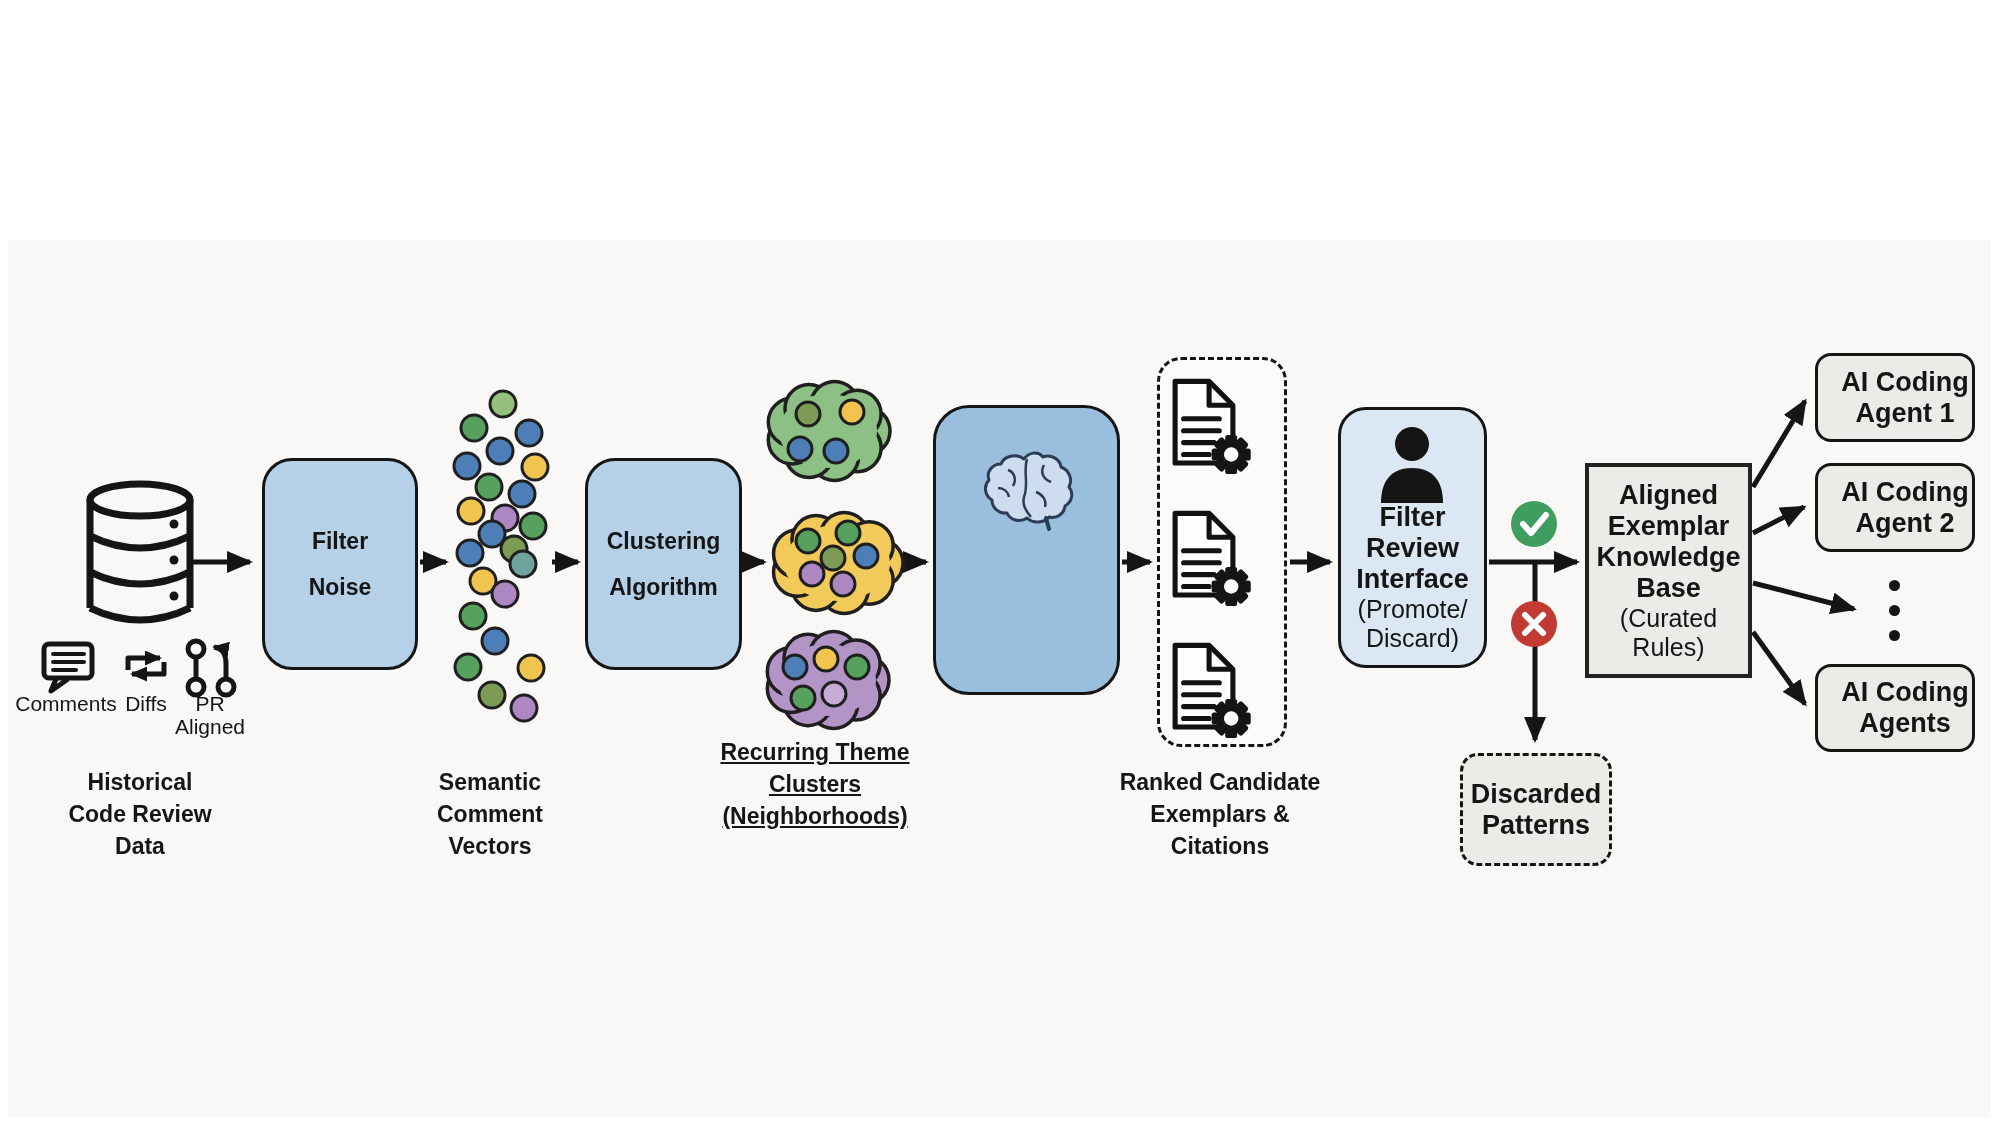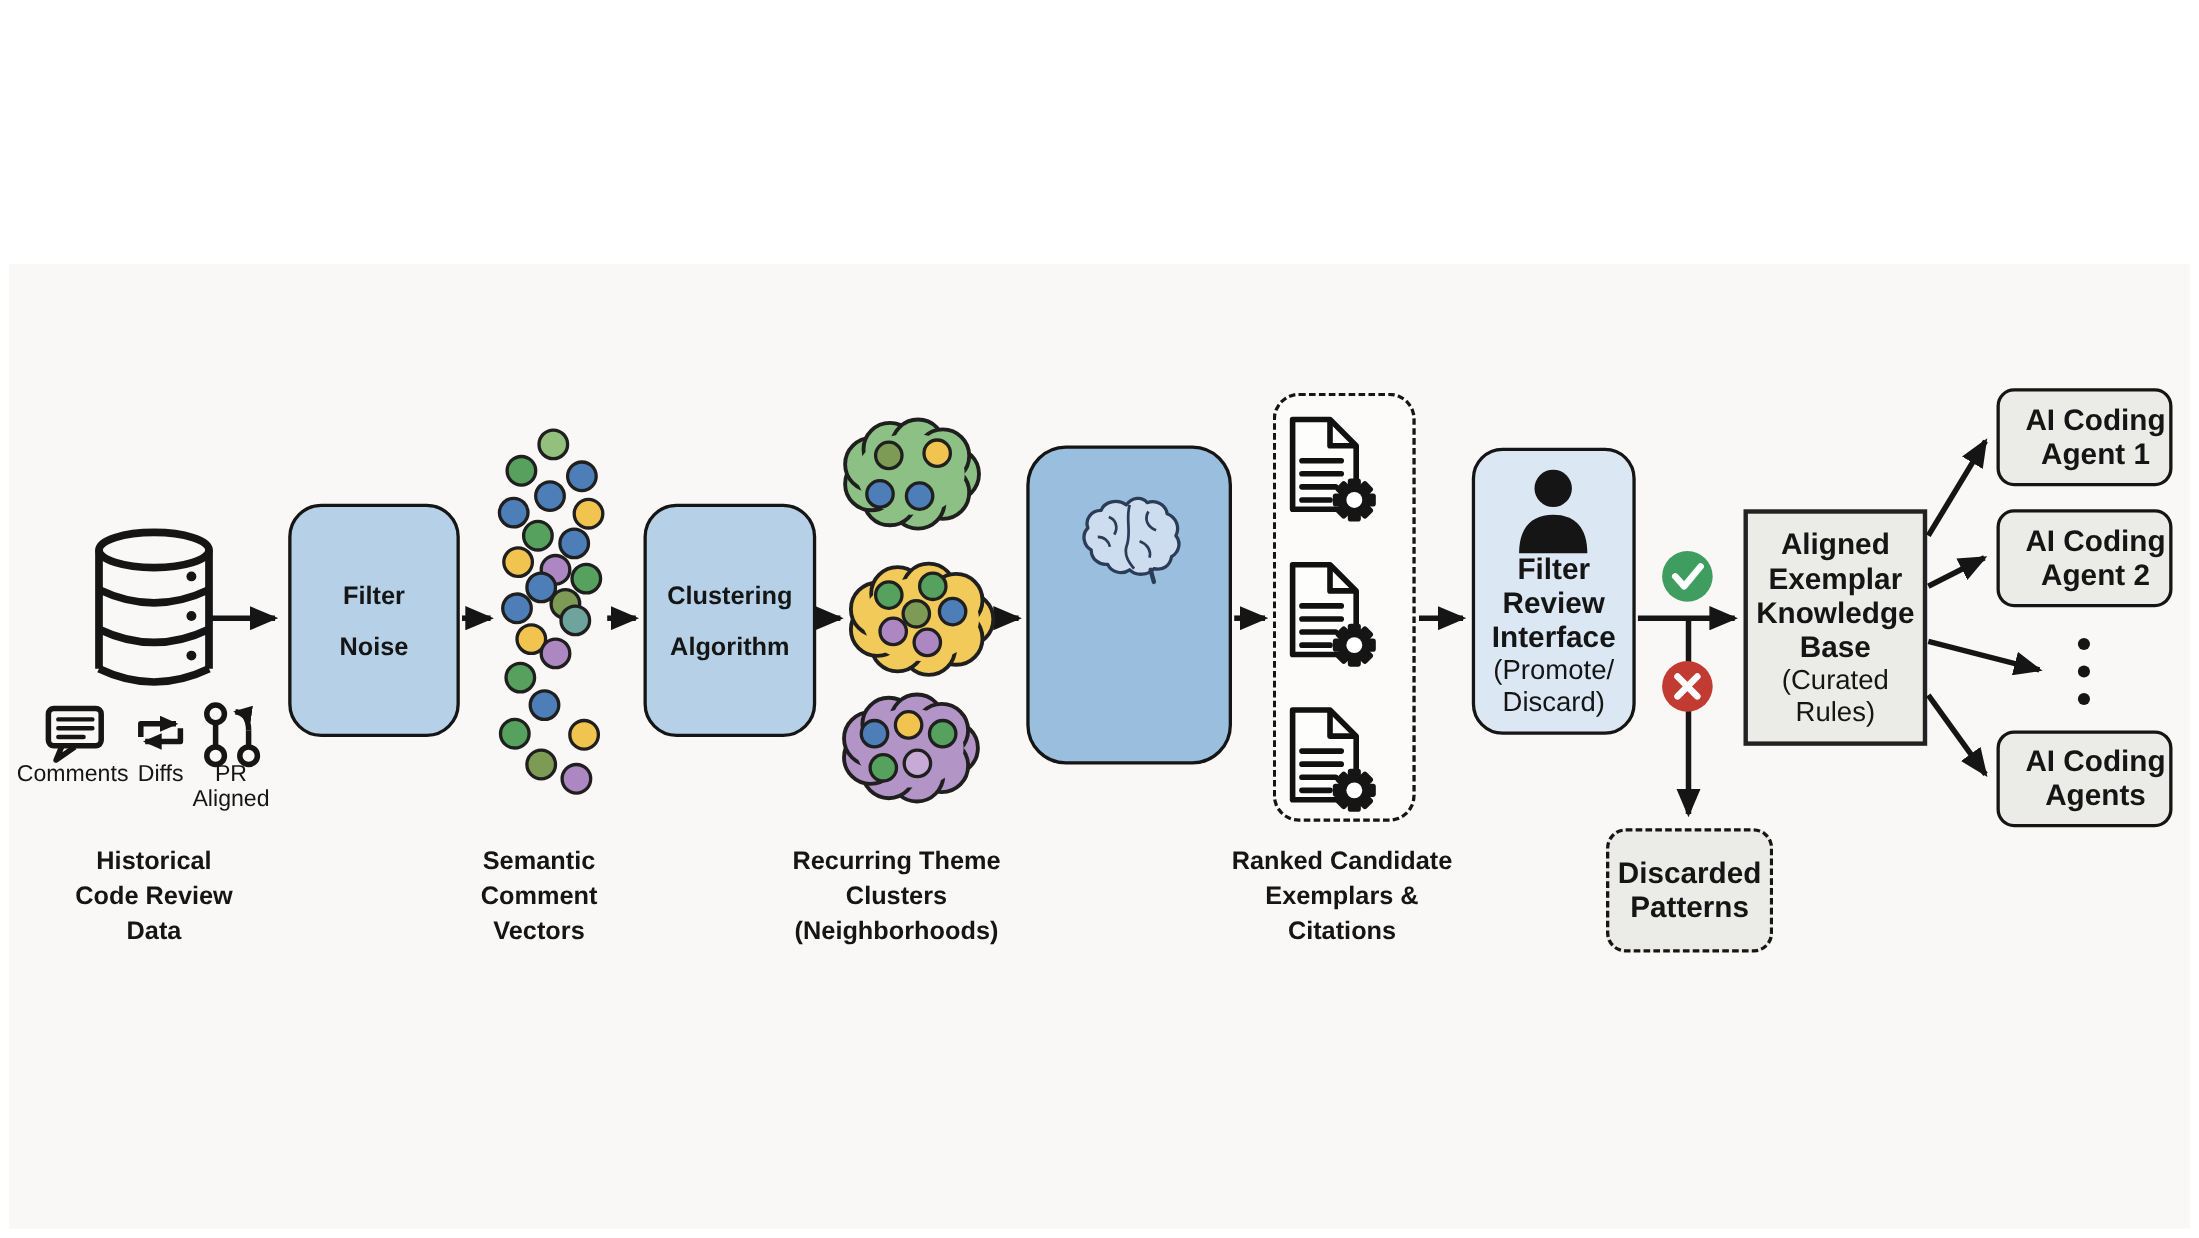--- a/index.html
+++ b/index.html
@@ -98,21 +98,21 @@
     <div class="box-label" style="font-size:27px;line-height:31px;">AI Coding
 Agents</div>
   </div>
 
   <div class="caption" style="left:30px;top:766px;width:220px;">Historical
 Code Review
 Data</div>
   <div class="caption" style="left:390px;top:766px;width:200px;">Semantic
 Comment
 Vectors</div>
-  <div class="caption" style="left:685px;top:766px;width:260px;">Recurring Theme
+  <div class="caption" style="left:685px;top:736px;width:260px;text-decoration:underline;">Recurring Theme
 Clusters
 (Neighborhoods)</div>
   <div class="caption" style="left:1090px;top:766px;width:260px;">Ranked Candidate
 Exemplars &amp;
 Citations</div>
 
   <div class="small-label" style="left:6px;top:692px;width:120px;">Comments</div>
   <div class="small-label" style="left:106px;top:692px;width:80px;">Diffs</div>
   <div class="small-label" style="left:160px;top:692px;width:100px;">PR
 Aligned</div>

